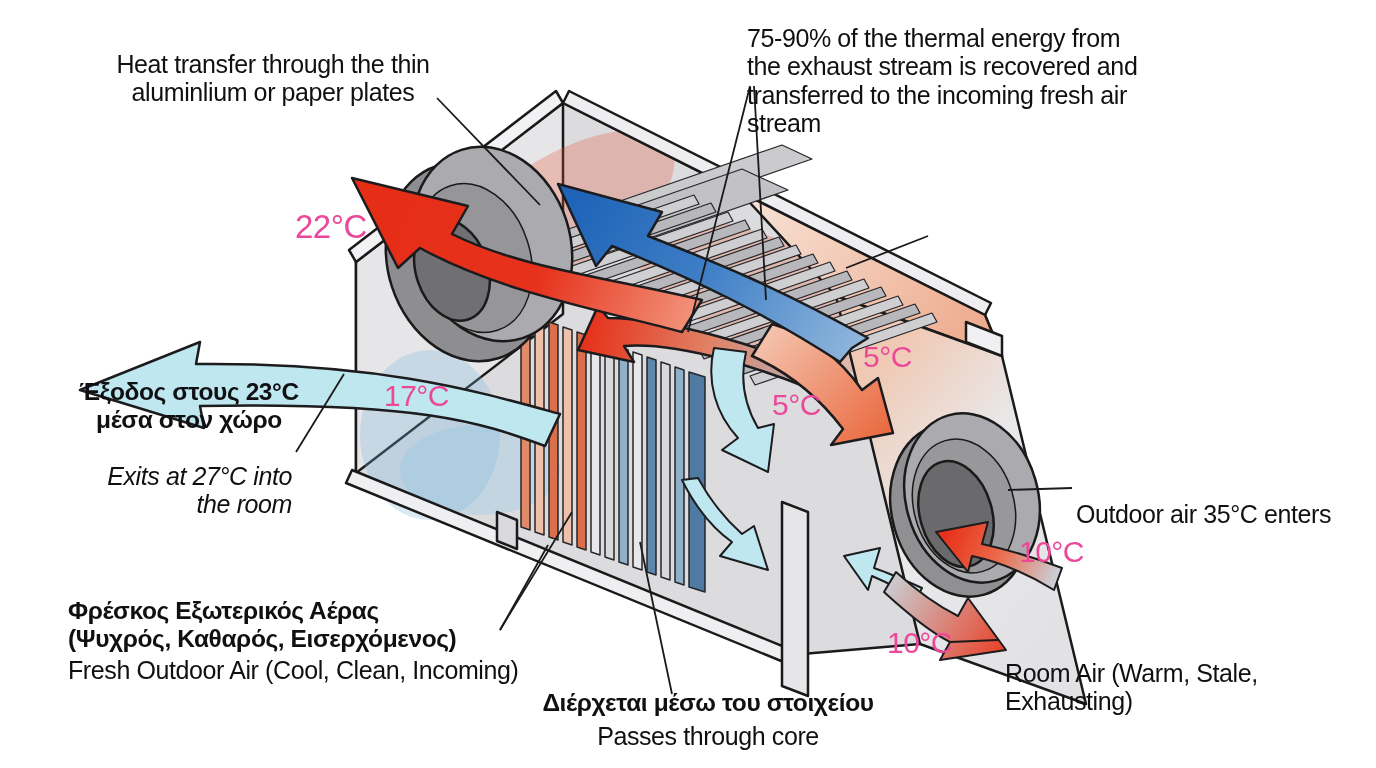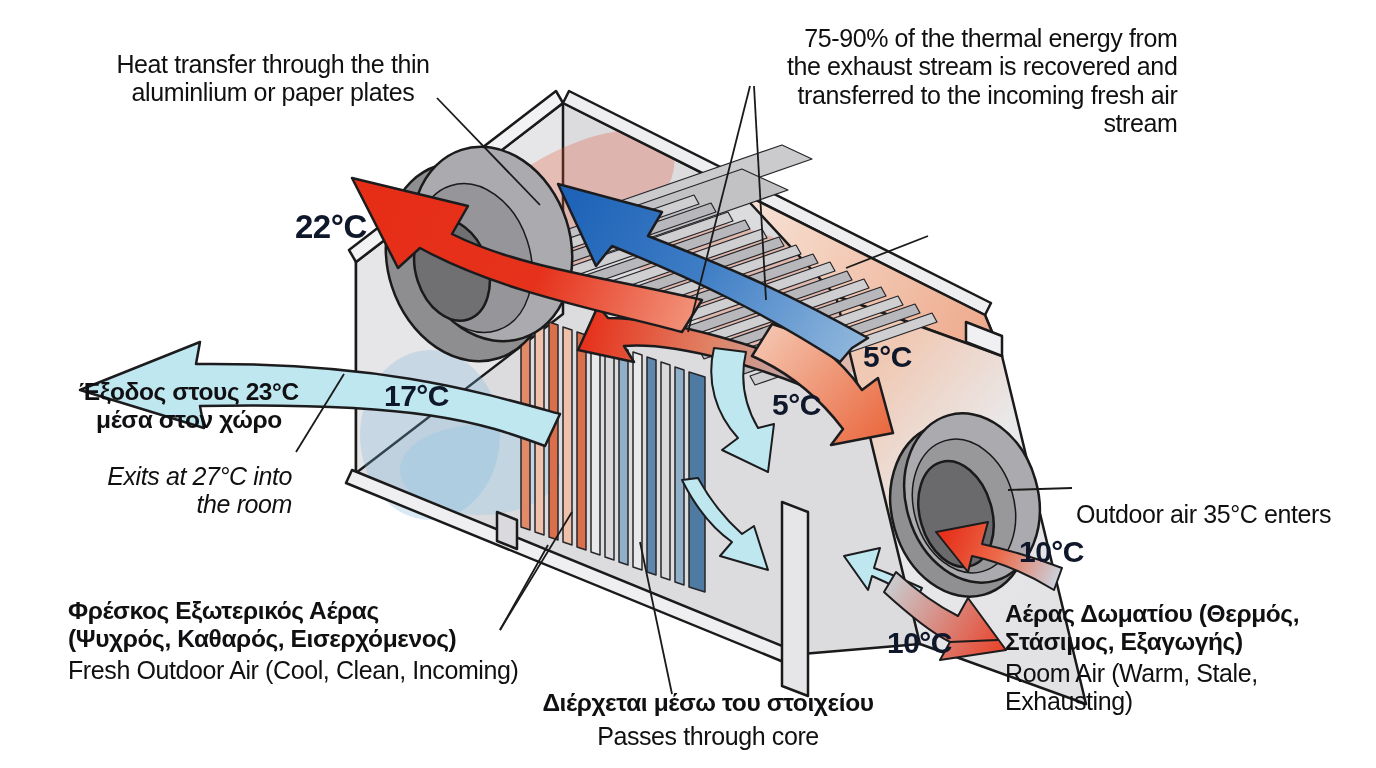--- a/index.html
+++ b/index.html
@@ -4,28 +4,28 @@
 <style>
   html,body{margin:0;padding:0;}
   #stage{position:relative;width:1376px;height:768px;background:#ffffff;overflow:hidden;
          font-family:"Liberation Sans",sans-serif;}
   #scene{position:absolute;left:0;top:0;}
   .lbl{position:absolute;font-size:25px;line-height:1.13;letter-spacing:-0.4px;
        color:#101012;white-space:pre-line;z-index:5;}
   .b{font-weight:700;font-size:24.5px;}
   .ctr{text-align:center;}
   .rt{text-align:right;font-style:italic;}
-  .temp{position:absolute;font-weight:700;font-size:30px;letter-spacing:-0.5px;
-        color:#0f172a;z-index:5;}
+  .temp{position:absolute;font-weight:400;font-size:30px;letter-spacing:-0.5px;
+        color:#ec4899;z-index:5;}
   .temp-lg{font-size:33px;}
   
   .p-hte{left:97px;top:50px;width:352px;}
   .p-htl{left:45px;top:118px;width:330px;}
   .p-t22{left:295px;top:208px;}
-  .p-ren{left:787px;top:24px;text-align:right;}
+  .p-ren{left:747px;top:24px;}
   .p-rel{left:930px;top:150px;}
   .p-exl{left:68px;top:378px;width:242px;}
   .p-t17{left:384px;top:379px;}
   .p-exe{left:88px;top:462px;width:204px;}
   .p-t5a{left:863px;top:340px;}
   .p-t5b{left:772px;top:388px;}
   .p-inl{left:1076px;top:441px;}
   .p-ine{left:1076px;top:500px;}
   .p-t10r{left:1019px;top:535px;}
   .p-rml{left:1005px;top:600px;}
@@ -211,22 +211,20 @@
 <div class="temp p-t17">17°C</div>
 <div class="lbl rt p-exe">Exits at 27°C into
 the room</div>
 
 <div class="temp p-t5a">5°C</div>
 <div class="temp p-t5b">5°C</div>
 
 <div class="lbl p-ine">Outdoor air 35°C enters</div>
 <div class="temp p-t10r">10°C</div>
 
-<div class="lbl b p-rml">Αέρας Δωματίου (Θερμός,
-Στάσιμος, Εξαγωγής)</div>
 <div class="lbl p-rme">Room Air (Warm, Stale,
 Exhausting)</div>
 <div class="temp p-t10b">10°C</div>
 
 <div class="lbl b p-frl">Φρέσκος Εξωτερικός Αέρας
 (Ψυχρός, Καθαρός, Εισερχόμενος)</div>
 <div class="lbl p-fre">Fresh Outdoor Air (Cool, Clean, Incoming)</div>
 
 <div class="lbl b ctr p-psl">Διέρχεται μέσω του στοιχείου</div>
 <div class="lbl ctr p-pse">Passes through core</div>

